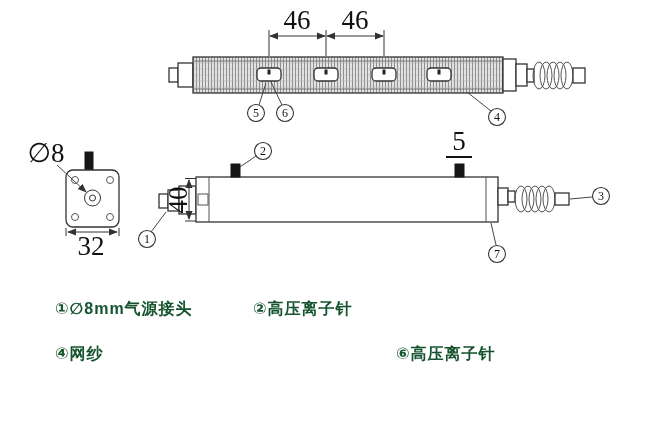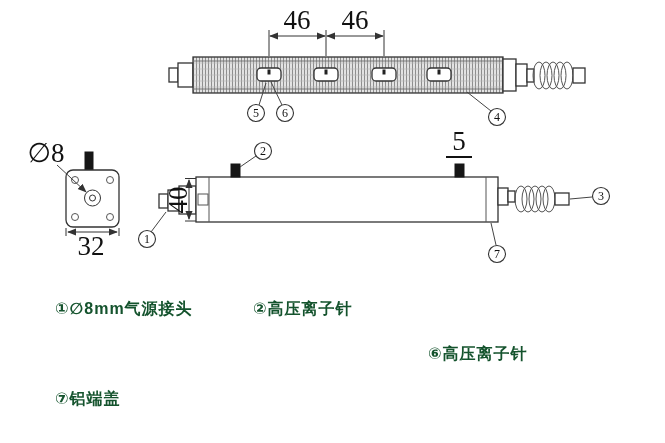--- a/index.html
+++ b/index.html
@@ -174,21 +174,21 @@
   </g>
 </svg>
 
 <div class="legend">
   <div class="legend-item" style="left:55px;top:299px">
     <span>①</span><span>∅8mm气源接头</span>
   </div>
   <div class="legend-item" style="left:253px;top:299px">
     <span>②</span><span>高压离子针</span>
   </div>
-  <div class="legend-item" style="left:428px;top:344px">
+  <div class="legend-item" style="left:55px;top:344px">
+    <span>④</span><span>网纱</span>
+  </div>
+  <div class="legend-item" style="left:396px;top:344px">
     <span>⑥</span><span>高压离子针</span>
-  </div>
-  <div class="legend-item" style="left:55px;top:389px">
-    <span>⑦</span><span>铝端盖</span>
   </div>
 </div>
 
 </div>
 
 </body></html>

